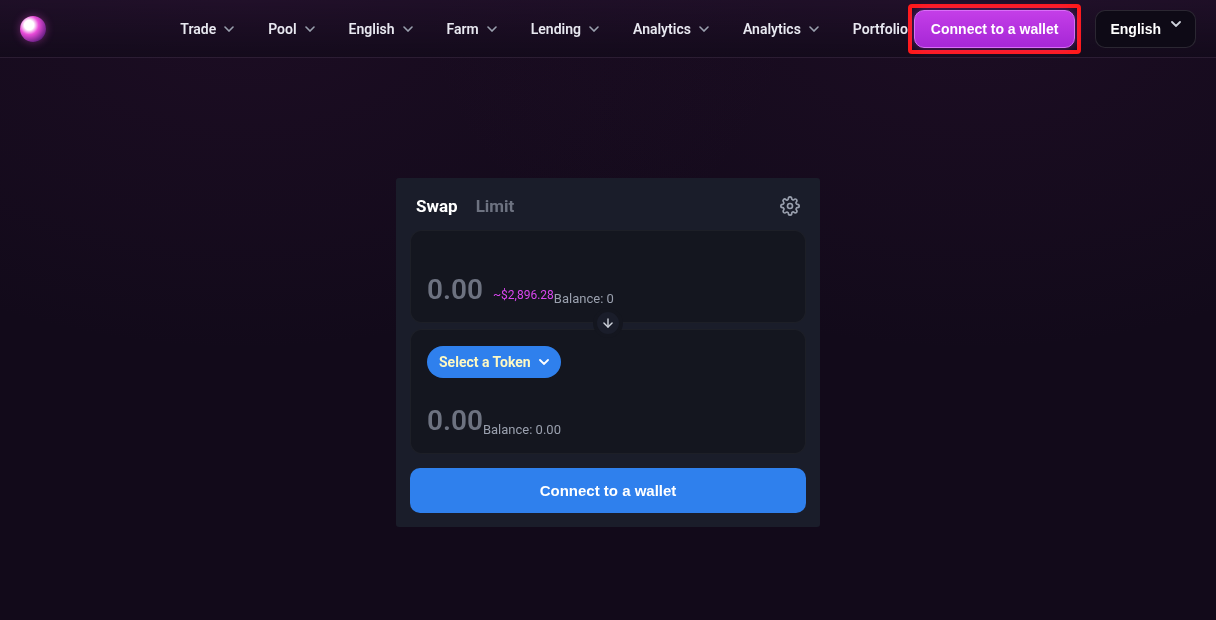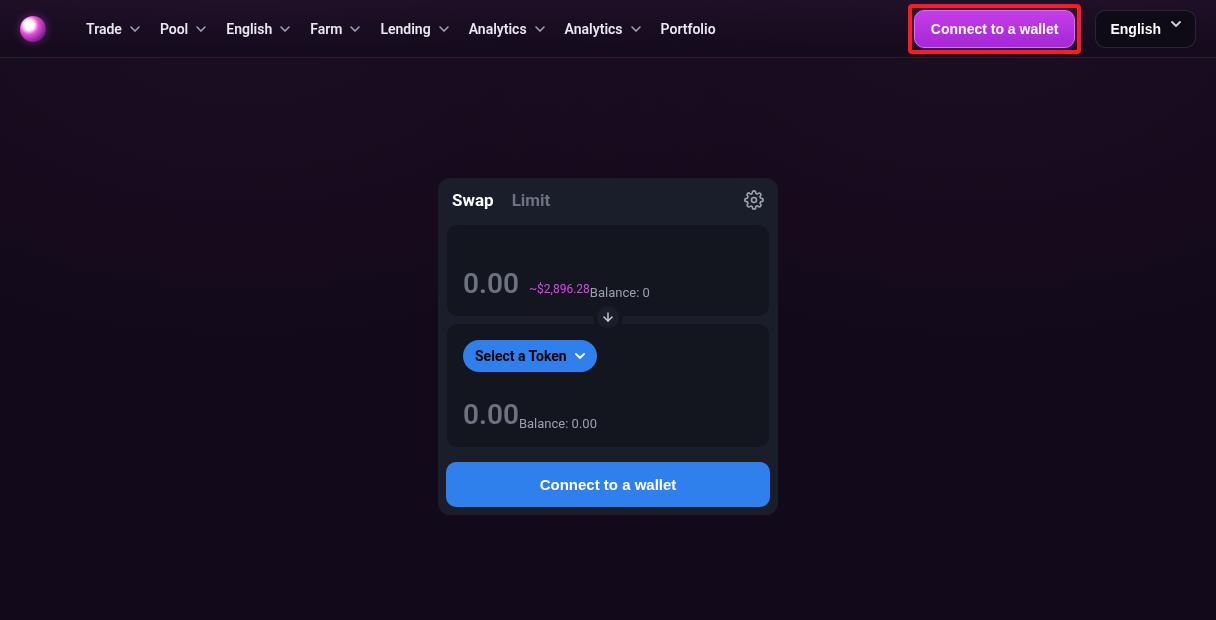--- a/index.html
+++ b/index.html
@@ -26,22 +26,23 @@
   }
   .logo {
     width: 26px; height: 26px;
     border-radius: 50%;
     background: radial-gradient(circle at 35% 35%, #fff 0 20%, #e84bd8 40%, #5a1a7a 80%);
     box-shadow: 0 0 8px rgba(232,75,216,0.4);
     margin-right: 40px;
   }
   .nav {
     display: flex;
-    gap: 20px;
+    gap: 34px;
     flex: 1;
+    justify-content: flex-end;
   }
   .nav-item {
     display: flex;
     align-items: center;
     gap: 8px;
     font-size: 14px;
     font-weight: 600;
     color: #e8e8f0;
     cursor: pointer;
   }
@@ -84,24 +85,24 @@
     cursor: pointer;
   }
 
   
   .card-wrap {
     display:flex;
     justify-content:center;
     padding-top: 120px;
   }
   .card {
-    width: 340px;
+    width: 424px;
     background: #1a1d2a;
-    border-radius: 12px;
-    padding: 8px;
+    border-radius: 3px;
+    padding: 14px;
   }
   .card-head {
     display:flex;
     align-items:center;
     padding: 4px 6px 14px 6px;
   }
   .tab {
     font-size: 17px;
     font-weight: 700;
     color: #6d7280;
@@ -138,21 +139,21 @@
   }
   .token-pill .coin {
     width:22px;height:22px;border-radius:50%;
     background:#627eea;
     display:flex;align-items:center;justify-content:center;
   }
   .token-pill .coin svg{display:block;}
 
   .token-pill.blue {
     background: #2f80ed;
-    color:#000000;
+    color:#fef9c3;
     padding: 8px 12px;
     font-size:14px;
   }
 
   .amount-row {
     display:flex;
     align-items:flex-end;
     margin-top: 26px;
   }
   .amount-left{

